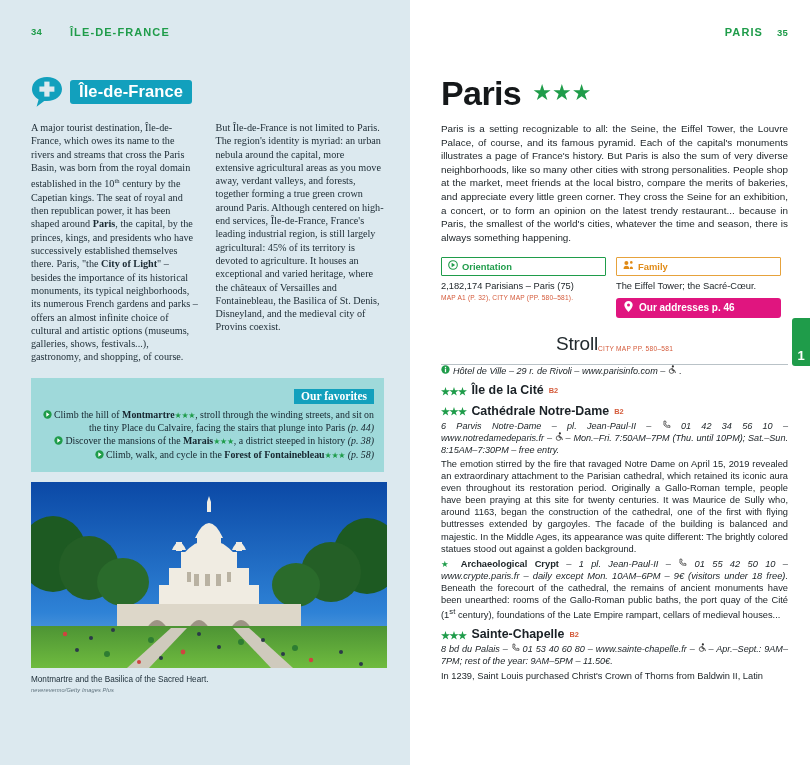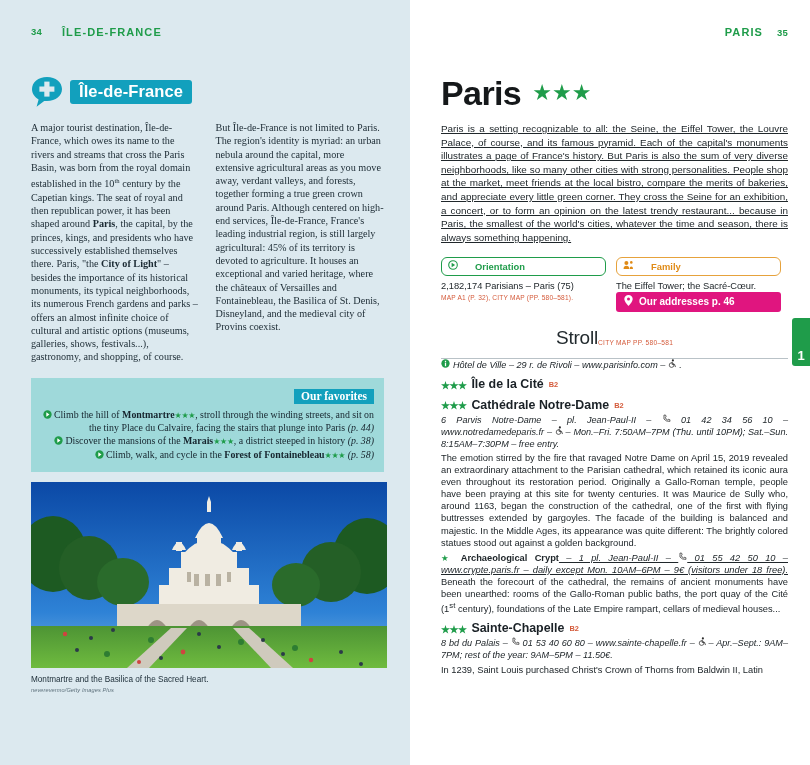--- a/index.html
+++ b/index.html
@@ -12,21 +12,21 @@
   }
   .spread { display: flex; width: 810px; height: 765px; }
 
   
   .page-left {
     width: 410px; height: 765px;
     background: #dce9ef;
     padding: 26px 26px 0 31px;
     position: relative;
   }
-  .runhead-left { display: flex; align-items: flex-start; gap: 20px; }
+  .runhead-left { display: flex; align-items: flex-start; gap: 28px; }
   .folio {
     font-size: 9.5px; color: #1f9c4a; font-weight: 700; letter-spacing: .2px;
   }
   .runhead-title {
     font-size: 11px; color: #1f9c4a; font-weight: 700; letter-spacing: 1.1px;
   }
 
   .badge-row {
     margin-top: 38px; display: flex; align-items: center; gap: 5px;
   }
@@ -108,44 +108,44 @@
   .city-title h1 {
     font-size: 34px; font-weight: 700; color: #15181a;
     letter-spacing: -.6px; line-height: 1;
   }
   .title-stars { color: #1f9c4a; font-size: 22px; letter-spacing: 0px; line-height: 1; }
 
   .intro {
     margin-top: 12px;
     font-size: 9.9px; line-height: 13.6px; color: #20272b;
     text-align: justify;
-    text-decoration: underline;
   }
 
   .info-boxes {
     margin-top: 13px;
     display: flex; gap: 10px;
   }
   .info-col { width: 165px; }
   .info-head {
-    border: 1px solid; border-radius: 6px;
+    border: 1px solid; border-radius: 1px;
     padding: 2px 6px 3px;
-    display: flex; align-items: center; gap: 17px;
+    display: flex; align-items: center; gap: 4px;
     font-size: 9.4px; font-weight: 700;
   }
   .info-head.green { border-color: #1f9c4a; color: #1f9c4a; }
   .info-head.orange { border-color: #e6a23c; color: #e08b17; }
   .info-line {
     margin-top: 4px; font-size: 9.3px; color: #20272b; line-height: 12px;
   }
   .maptag {
     margin-top: 2px;
     font-size: 6.6px; color: #d45a3a; letter-spacing: .2px;
   }
   .addr-btn {
+    margin-top: 6px;
     background: #e0157f; color: #fff;
     border-radius: 3px;
     padding: 3px 8px 4px;
     display: flex; align-items: center; gap: 6px;
     font-size: 10px; font-weight: 700;
   }
 
   .section-head {
     margin-top: 15px;
     display: flex; align-items: flex-end; justify-content: center;
@@ -181,21 +181,21 @@
   .poi-text {
     margin-top: 1px;
     font-size: 9.3px; color: #20272b; line-height: 12.1px; text-align: justify;
   }
   .sub-poi {
     margin-top: 3px;
     font-size: 9.3px; color: #20272b; line-height: 12.1px; text-align: justify;
   }
   .sub-poi .star1 { color: #1f9c4a; font-size: 8.5px; }
   .sub-poi b { font-weight: 700; }
-  .sub-poi i { font-style: italic; text-decoration: underline; }
+  .sub-poi i { font-style: italic; }
 
   .body-plain { margin-top: 2px; font-size: 9.3px; color: #20272b; line-height: 12.1px; }
 
   
   .edge-tab {
     position: absolute; right: 0; top: 318px;
     width: 18px; height: 48px;
     background: #1f9c4a; color: #ffffff;
     border-radius: 3px 0 0 3px;
     display: flex; align-items: flex-end; justify-content: center;

